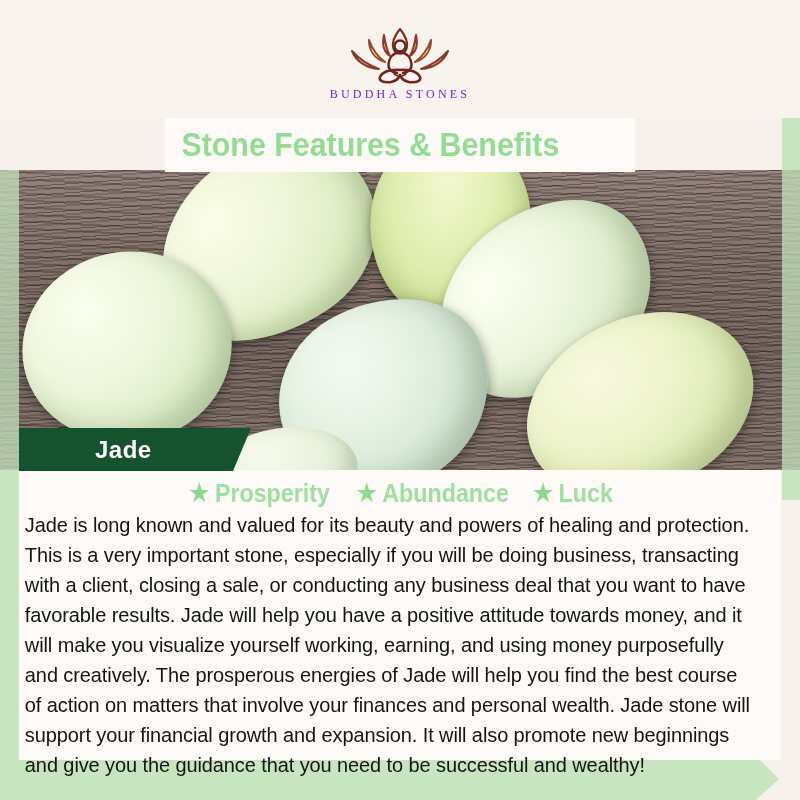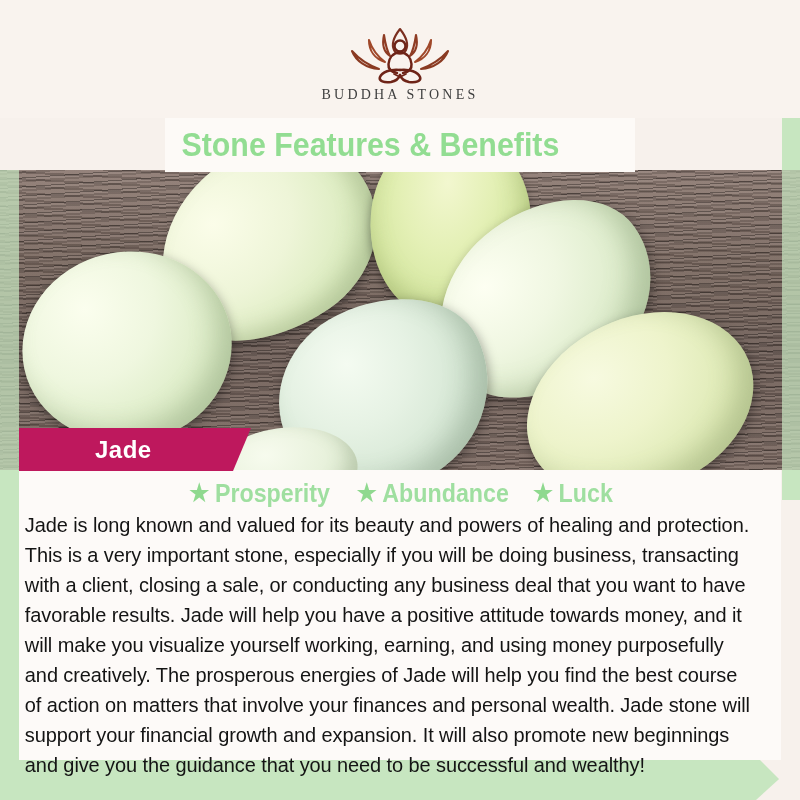--- a/index.html
+++ b/index.html
@@ -80,23 +80,23 @@
     box-sizing: border-box;
     z-index: 5;
   }
   .logo-mark {
     width: 140px;
     height: 62px;
     display: block;
   }
   .logo-wordmark {
     font-family: "Liberation Serif", serif;
-    font-size: 14px;
+    font-size: 12px;
     letter-spacing: 3.2px;
-    color: #404040;
+    color: #6d28d9;
     margin-top: 3px;
     font-weight: 400;
   }
 
   
   .title-banner {
     position: absolute;
     top: 118px;
     left: 165px;
     width: 470px;
@@ -159,21 +159,21 @@
     z-index: 4;
   }
 
   
   .jade-label {
     position: absolute;
     top: 428px;
     left: 19px;
     width: 232px;
     height: 43px;
-    background: #be185d;
+    background: #14532d;
     z-index: 7;
     clip-path: polygon(0 0, 100% 0, calc(100% - 18px) 100%, 0 100%);
     display: flex;
     align-items: center;
   }
   .jade-text {
     font-family: "Liberation Sans", sans-serif;
     font-weight: bold;
     font-size: 24px;
     color: #ffffff;

